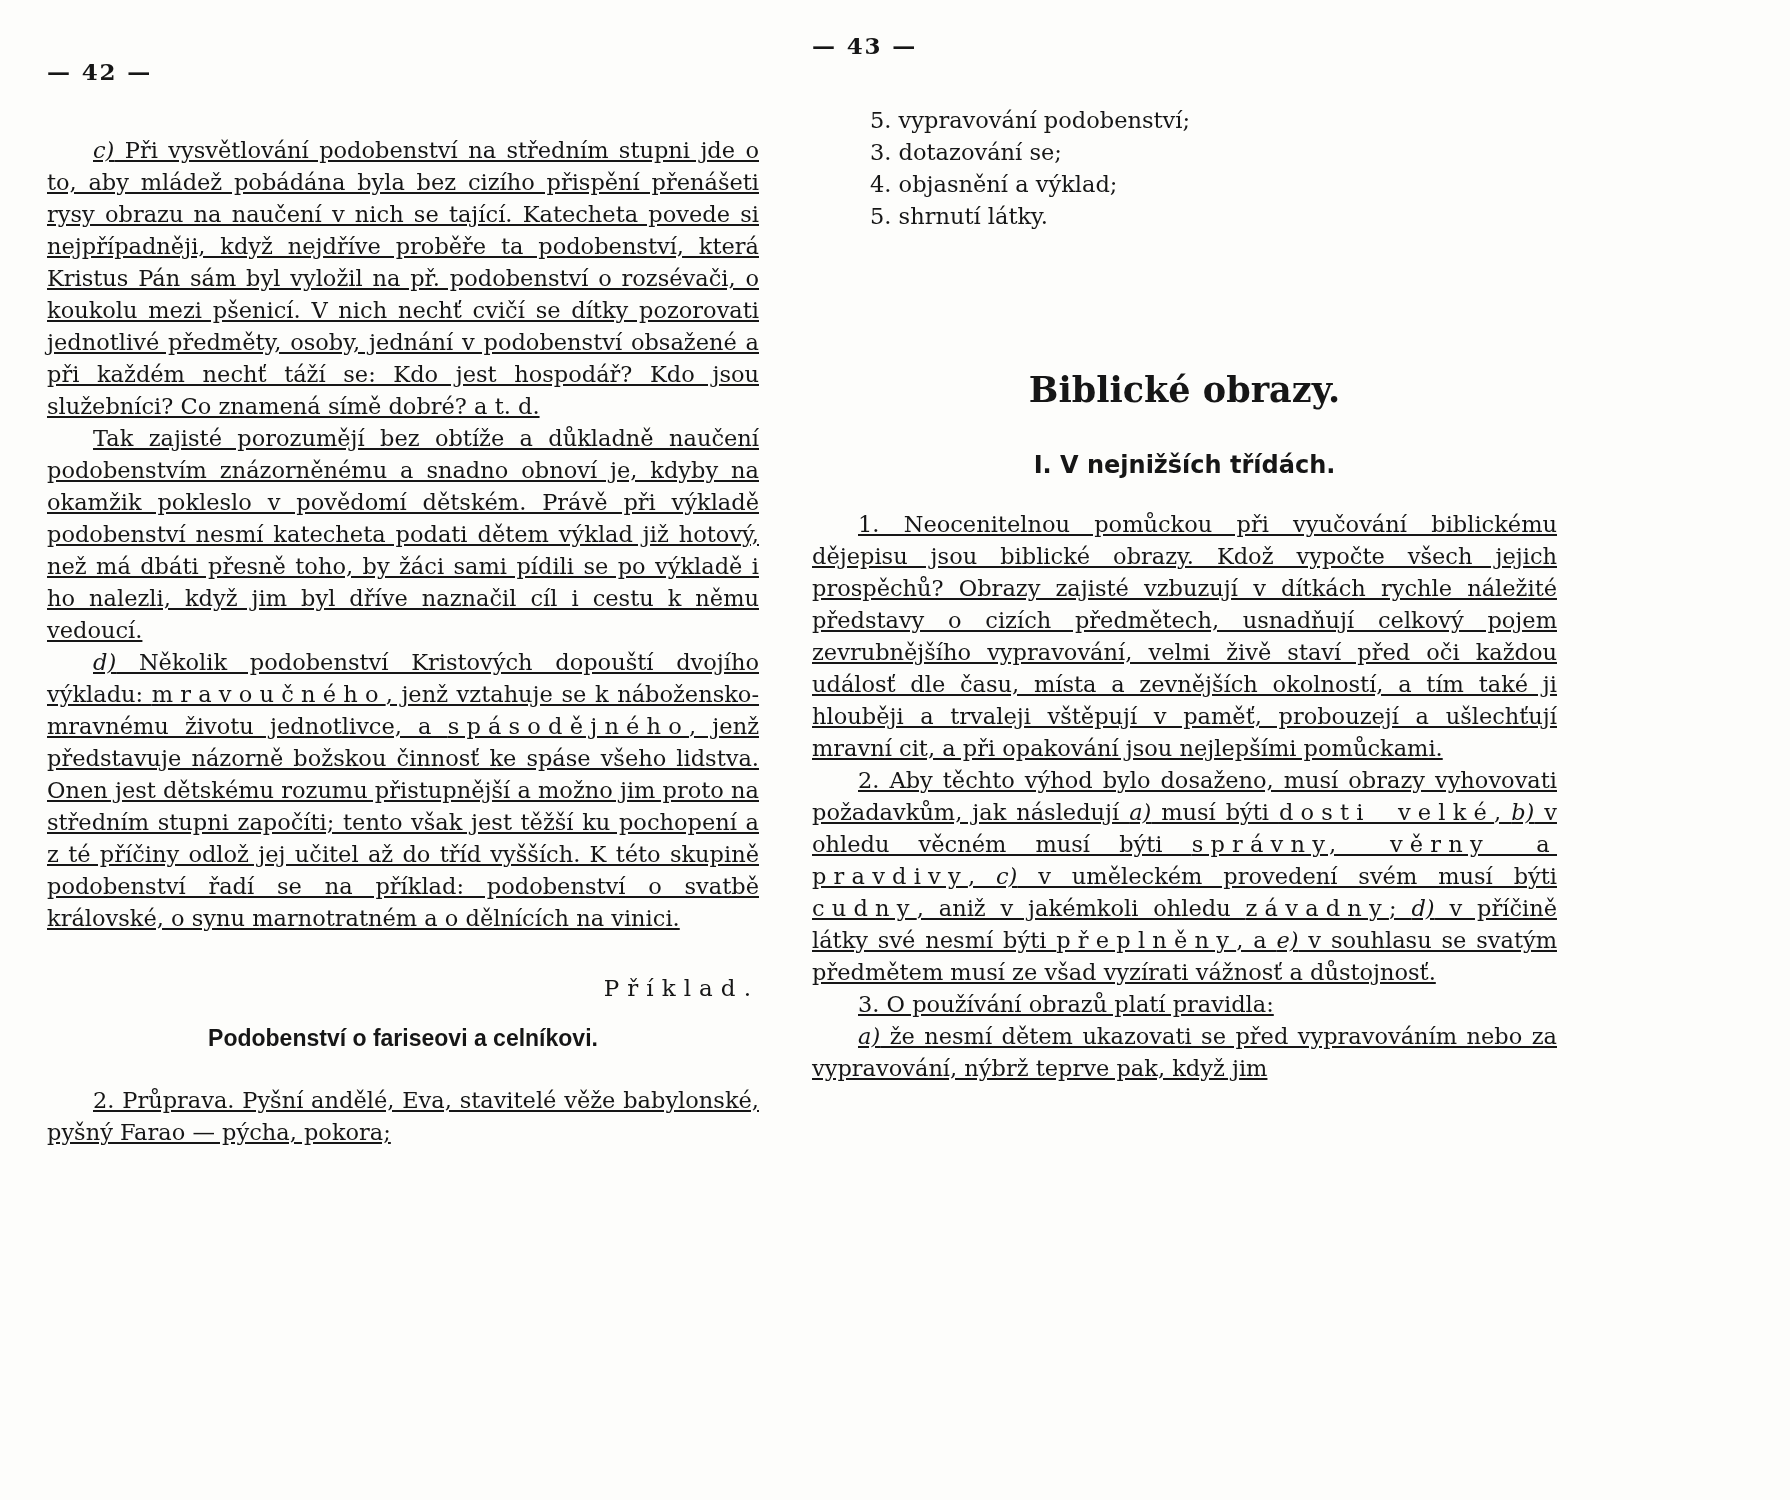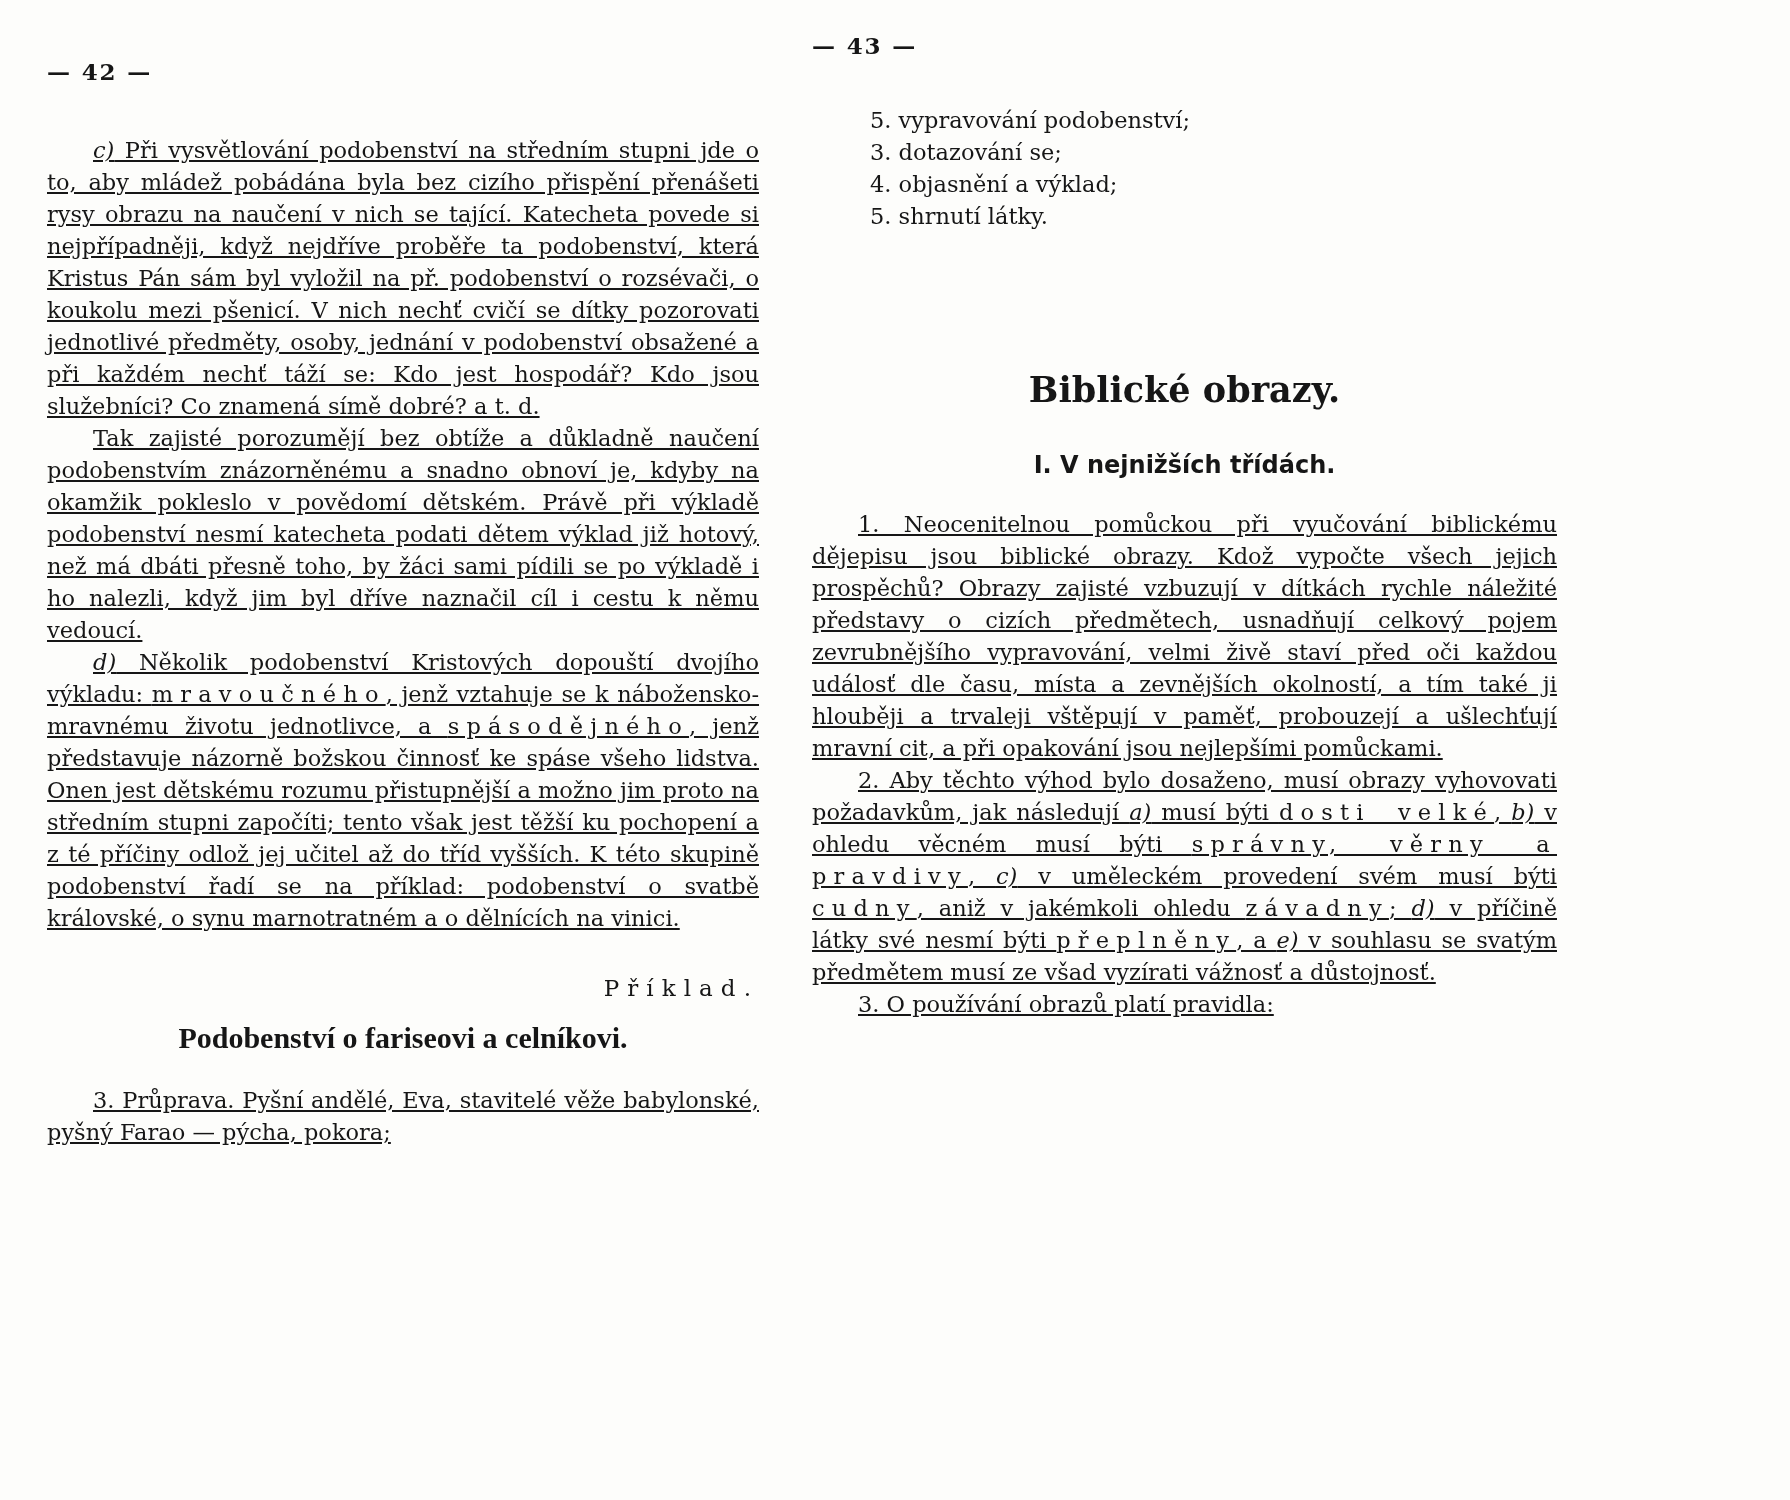--- a/index.html
+++ b/index.html
@@ -68,49 +68,50 @@
   }
   .heading-spaced {
     text-align: right;
     font-size: 23px;
     letter-spacing: 0.35em;
     margin: 38px 0 0 0;
   }
   .heading-bold {
     text-align: center;
     font-weight: bold;
-    font-family: Liberation Serif, serif;
-    font-size: 30px;
+    font-family: Liberation Sans, sans-serif;
+    font-size: 23px;
     margin: 18px 0 30px 0;
   }
 </style>
 </head>
 <body>
 
 <div class="sheet">
   <div class="page page-left">
     <div class="pagenum">— 42 —</div>
     <div class="content" id="left-content">
         <p class="para"><span class="run italic">c)</span><span class="run"> Při vysvětlování podobenství na středním stupni jde o to, aby mládež pobádána byla bez cizího přispění přenášeti rysy obrazu na naučení v nich se tající. Katecheta povede si nejpřípadněji, když nejdříve proběře ta podobenství, která Kristus Pán sám byl vyložil na př. podobenství o rozsévači, o koukolu mezi pšenicí. V nich nechť cvičí se dítky pozorovati jednotlivé předměty, osoby, jednání v podobenství obsažené a při každém nechť táží se: Kdo jest hospodář? Kdo jsou služebníci? Co znamená símě dobré? a t. d.</span></p>
         <p class="para"><span class="run">Tak zajisté porozumějí bez obtíže a důkladně naučení podobenstvím znázorněnému a snadno obnoví je, kdyby na okamžik pokleslo v povědomí dětském. Právě při výkladě podobenství nesmí katecheta podati dětem výklad již hotový, než má dbáti přesně toho, by žáci sami pídili se po výkladě i ho nalezli, když jim byl dříve naznačil cíl i cestu k němu vedoucí.</span></p>
         <p class="para"><span class="run italic">d)</span><span class="run"> Několik podobenství Kristových dopouští dvojího výkladu: </span><span class="run spaced">mravoučného</span><span class="run">, jenž vztahuje se k nábožensko-mravnému životu jednotlivce, a </span><span class="run spaced">spásodějného</span><span class="run">, jenž představuje názorně božskou činnosť ke spáse všeho lidstva. Onen jest dětskému rozumu přistupnější a možno jim proto na středním stupni započíti; tento však jest těžší ku pochopení a z té příčiny odlož jej učitel až do tříd vyšších. K této skupině podobenství řadí se na příklad: podobenství o svatbě královské, o synu marnotratném a o dělnících na vinici.</span></p>
         <div class="heading-spaced">Příklad.</div>
         <div class="heading-bold">Podobenství o fariseovi a celníkovi.</div>
-        <p class="para"><span class="run">3. Průprava. Pyšní andělé, Eva, stavitelé věže babylonské, pyšný Farao — pýcha, pokora;</span></p>
+        <p class="para"><span class="run">2. Průprava. Pyšní andělé, Eva, stavitelé věže babylonské, pyšný Farao — pýcha, pokora;</span></p>
       </div>
   </div>
   <div class="page page-right">
     <div class="pagenum">— 43 —</div>
     <div class="content" id="right-content">
         <div class="num-list">
           <div class="list-item">5. vypravování podobenství;</div>
           <div class="list-item">3. dotazování se;</div>
           <div class="list-item">4. objasnění a výklad;</div>
           <div class="list-item">5. shrnutí látky.</div>
         </div>
         <div class="title">Biblické obrazy.</div>
         <div class="subtitle">I. V nejnižších třídách.</div>
         <p class="para"><span class="run">1. Neocenitelnou pomůckou při vyučování biblickému dějepisu jsou biblické obrazy. Kdož vypočte všech jejich prospěchů? Obrazy zajisté vzbuzují v dítkách rychle náležité představy o cizích předmětech, usnadňují celkový pojem zevrubnějšího vypravování, velmi živě staví před oči každou událosť dle času, místa a zevnějších okolností, a tím také ji hlouběji a trvaleji vštěpují v paměť, probouzejí a ušlechťují mravní cit, a při opakování jsou nejlepšími pomůckami.</span></p>
         <p class="para"><span class="run">2. Aby těchto výhod bylo dosaženo, musí obrazy vyhovovati požadavkům, jak následují </span><span class="run italic">a)</span><span class="run"> musí býti </span><span class="run spaced">dosti velké</span><span class="run">, </span><span class="run italic">b)</span><span class="run"> v ohledu věcném musí býti </span><span class="run spaced">správny, věrny a pravdivy</span><span class="run">, </span><span class="run italic">c)</span><span class="run"> v uměleckém provedení svém musí býti </span><span class="run spaced">cudny</span><span class="run">, aniž v jakémkoli ohledu </span><span class="run spaced">závadny</span><span class="run">; </span><span class="run italic">d)</span><span class="run"> v příčině látky své nesmí býti </span><span class="run spaced">přeplněny</span><span class="run">, a </span><span class="run italic">e)</span><span class="run"> v souhlasu se svatým předmětem musí ze všad vyzírati vážnosť a důstojnosť.</span></p>
         <p class="para"><span class="run">3. O používání obrazů platí pravidla:</span></p>
+        <p class="para"><span class="run italic">a)</span><span class="run"> že nesmí dětem ukazovati se před vypravováním nebo za vypravování, nýbrž teprve pak, když jim</span></p>
       </div>
   </div>
 </div>
 
 </body></html>

